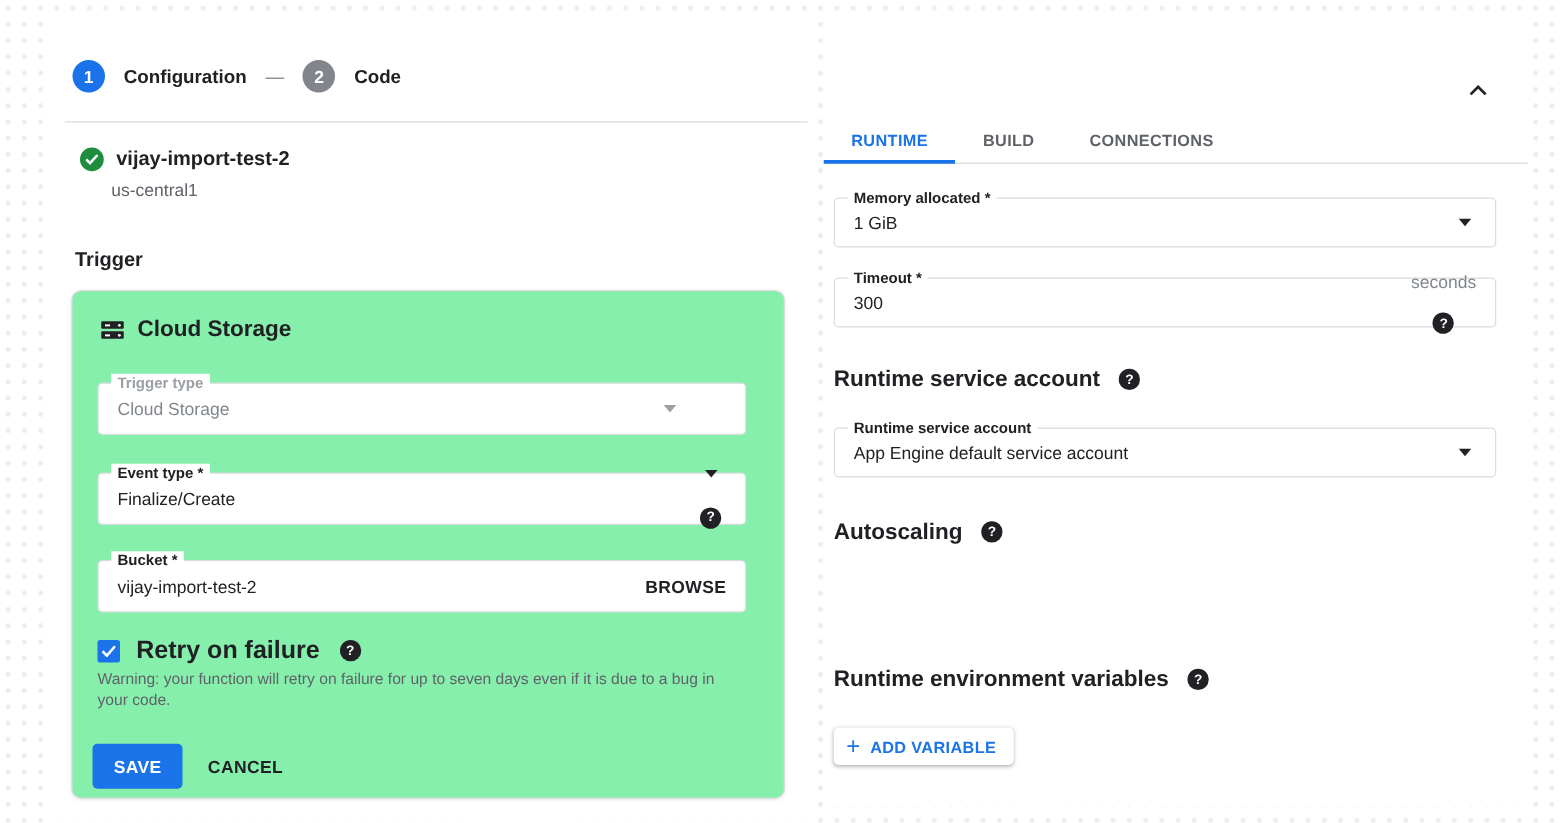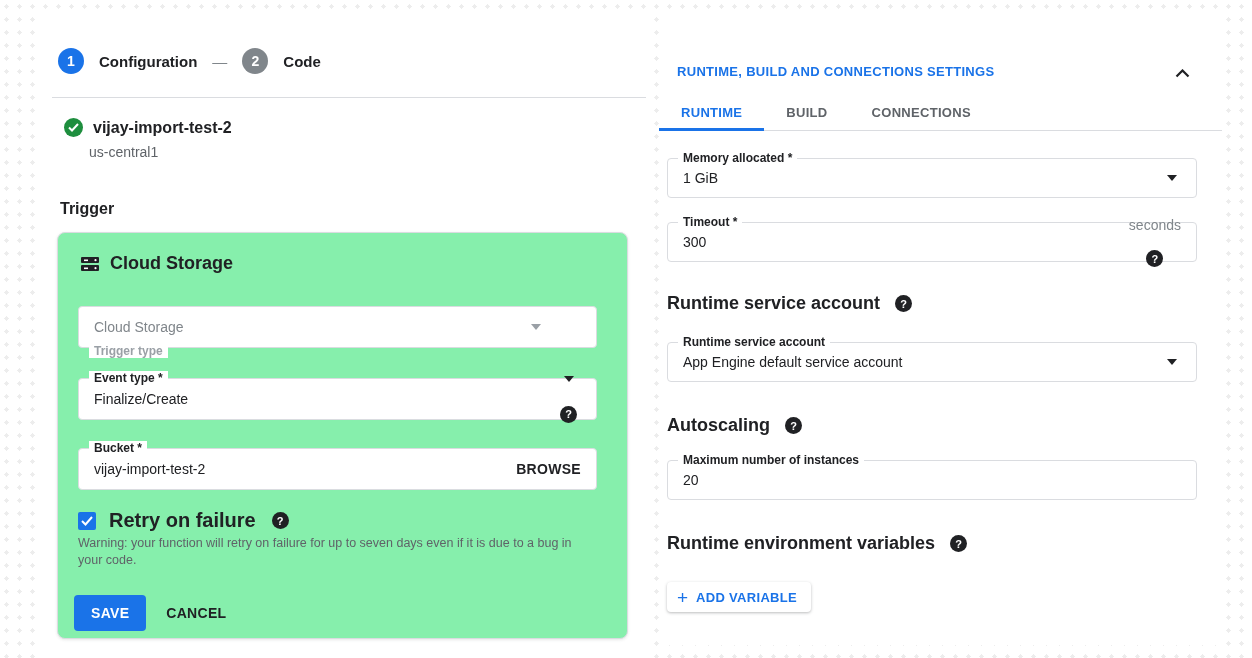--- a/index.html
+++ b/index.html
@@ -56,21 +56,21 @@
     position:absolute; height:42px; border:1px solid #dadce0; border-radius:4px;
     background:#fff; display:flex; align-items:center; padding:0 15px;
   }
   .flabel {
     position:absolute; top:-8px; left:10px; background:#fff; padding:0 5px;
     font-size:12px; font-weight:bold; color:#202124; white-space:nowrap;
   }
   .fvalue { font-size:14px; color:#202124; }
   .fend { margin-left:auto; display:flex; align-items:center; gap:20px;flex-direction:column; }
   .field.disabled .flabel, .field.disabled .fvalue { color:#80868b; font-weight:normal; }
-  .field.disabled .flabel { font-weight:bold; color:#9aa0a6;margin-top:45px; }
+  .field.disabled .flabel { font-weight:bold; color:#9aa0a6; }
 
   .caret-down {
     width:0; height:0; border-left:5px solid transparent; border-right:5px solid transparent;
     border-top:6px solid #202124;
   }
   .caret-down.gray { border-top-color:#9aa0a6; }
 
   .help-icon {
     width:17px; height:17px; border-radius:50%; background:#202124; color:#fff;
     font-size:11px; font-weight:bold; display:inline-flex; align-items:center; justify-content:center;
@@ -216,21 +216,20 @@
     <div class="btn-row">
       <button class="btn-primary">SAVE</button>
       <button class="text-btn btn-cancel">CANCEL</button>
     </div>
 
   </div>
 </div>
 
 <div class="panel panel-right">
 
-  <div class="settings-header">RUNTIME, BUILD AND CONNECTIONS SETTINGS</div>
   <span class="chevron-up">
     <svg width="15" height="9" viewBox="0 0 15 9">
         <polyline points="1.5,7.5 7.5,1.5 13.5,7.5" fill="none" stroke="#202124" stroke-width="2.2"></polyline>
       </svg>
   </span>
 
   <div class="tabs">
     <div class="tab active">RUNTIME</div>
     <div class="tab">BUILD</div>
     <div class="tab">CONNECTIONS</div>
@@ -262,24 +261,20 @@
     <span class="fvalue">App Engine default service account</span>
     <span class="fend" style="margin-right:4px;">
       <span class="caret-down"></span>
     </span>
   </div>
 
   <div class="section-heading" style="top:403px;">
     <span class="title">Autoscaling</span>
     <span class="help-icon">?</span>
   </div>
-  <div class="field rfield" style="top:448px;">
-    <span class="flabel">Maximum number of instances</span>
-    <span class="fvalue">20</span>
-  </div>
 
   <div class="section-heading" style="top:521px;">
     <span class="title">Runtime environment variables</span>
     <span class="help-icon">?</span>
   </div>
 
   <button class="add-var-btn">
     <span class="plus-glyph">+</span>
     <span class="add-var-label">ADD VARIABLE</span>
   </button>

